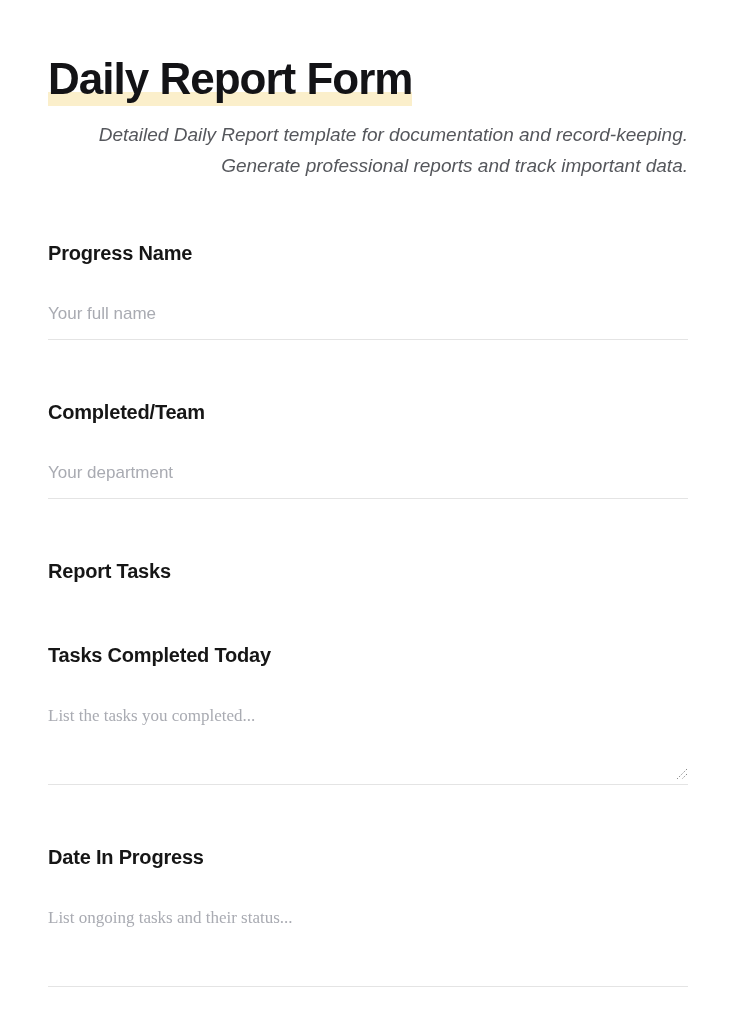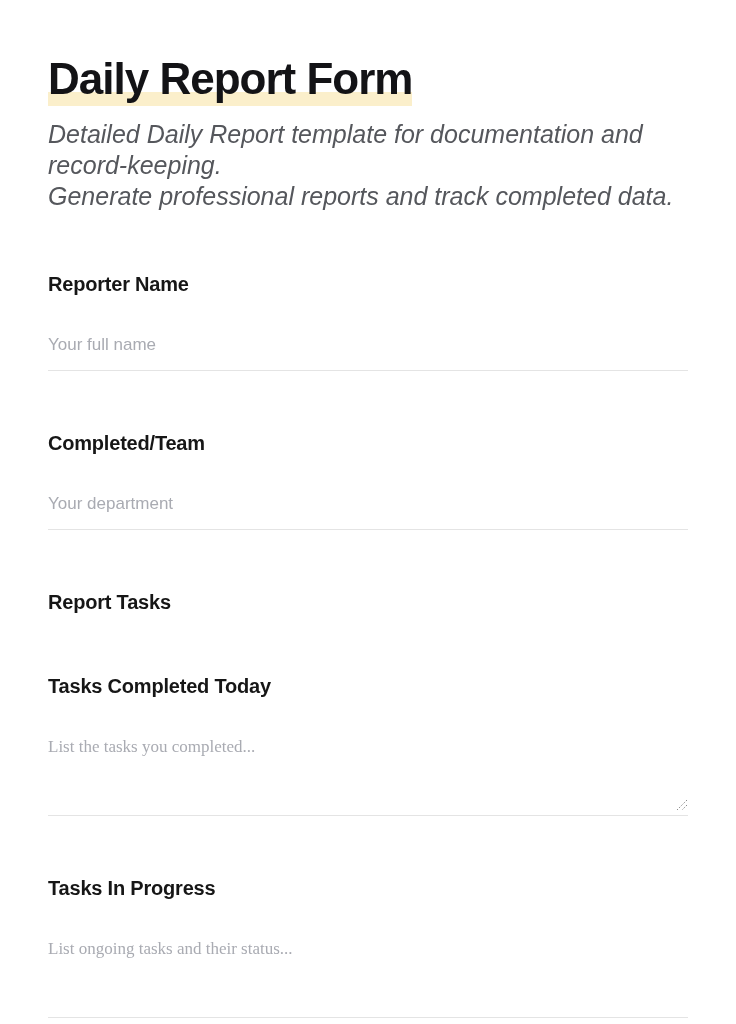--- a/index.html
+++ b/index.html
@@ -23,24 +23,25 @@
     font-weight: 800;
     letter-spacing: -1px;
     color: #131316;
   }
   .title .hl {
     background: linear-gradient(#fbefcb, #fbefcb) no-repeat left bottom / 100% 14px;
     padding-bottom: 3px;
   }
   .subtitle {
     margin-top: 12px;
-    font-size: 25px;
+    font-size: 19px;
     line-height: 31px;
     font-style: italic;
     color: #55575c;
+    text-align: right;
   }
   
   .field { margin-top: 60px; }
   .field:first-of-type { margin-top: 46px; }
   .field-label {
     font-size: 20px;
     line-height: 24px;
     font-weight: 700;
     color: #161616;
     letter-spacing: -0.2px;
@@ -95,25 +96,25 @@
 </style>
 </head>
 <body>
 
 <div class="page">
 
   <h1 class="title"><span class="hl">Daily Report Form</span></h1>
 
   <div class="subtitle">
     <div>Detailed Daily Report template for documentation and record-keeping.</div>
-    <div>Generate professional reports and track completed data.</div>
+    <div>Generate professional reports and track important data.</div>
   </div>
 
   <div class="field">
-    <div class="field-label">Reporter Name</div>
+    <div class="field-label">Progress Name</div>
     <div class="input-wrap">
       <input type="text" class="text-input" placeholder="Your full name" style="">
     </div>
   </div>
 
   <div class="field">
     <div class="field-label">Completed/Team</div>
     <div class="input-wrap">
       <input type="text" class="text-input" placeholder="Your department" style="">
     </div>
@@ -128,20 +129,20 @@
     <div class="input-wrap">
       <textarea class="area-input" placeholder="List the tasks you completed..." style=""></textarea>
       <svg class="resize-grip" viewBox="0 0 12 12">
         <path d="M11 1 L1 11" stroke="#8a8a8a" stroke-width="1" stroke-dasharray="1.6 1.6" fill="none"></path>
         <path d="M11 6 L6 11" stroke="#8a8a8a" stroke-width="1" stroke-dasharray="1.6 1.6" fill="none"></path>
       </svg>
     </div>
   </div>
 
   <div class="field">
-    <div class="field-label">Tasks In Progress</div>
+    <div class="field-label">Date In Progress</div>
     <div class="input-wrap">
       <textarea class="area-input" placeholder="List ongoing tasks and their status..." style=""></textarea>
 
     </div>
   </div>
 
 </div>
 
 </body></html>

